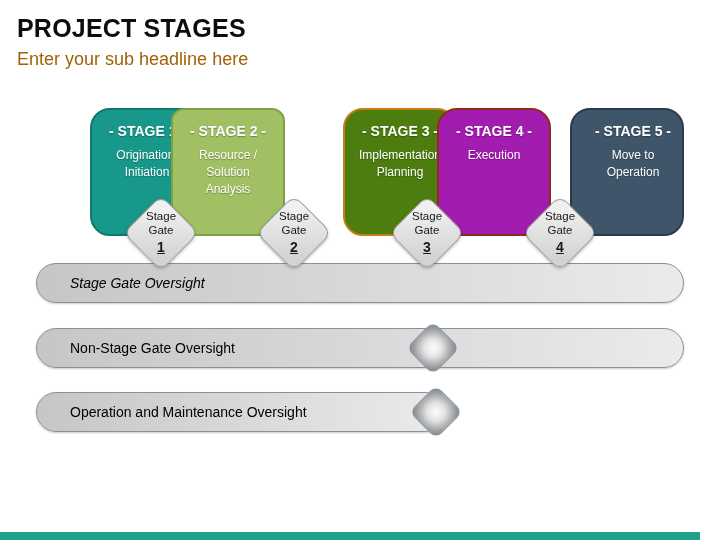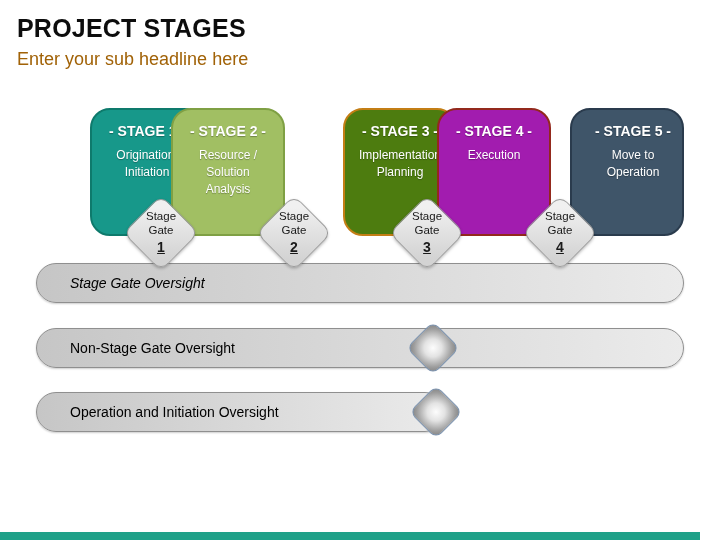--- a/index.html
+++ b/index.html
@@ -21,21 +21,21 @@
     border:2px solid;border-radius:20px;text-align:center;color:#ffffff;z-index:1;
   }
   .stage-header{
     margin-top:13px;font-size:14px;font-weight:700;
     text-shadow:0 1px 1px rgba(0,0,0,0.3);
   }
   .stage-body{
     margin-top:8px;font-size:12px;font-weight:400;line-height:1.42;
     white-space:pre-line;text-shadow:0 1px 1px rgba(0,0,0,0.3);
   }
-  .stage1{left:46px;margin-left:44px;} .stage2{left:171px;} .stage3{left:304px;}
+  .stage1{left:46px;margin-left:44px;} .stage2{left:171px;border-radius:13px;} .stage3{left:304px;}
   .stage4{left:437px;} .stage5{left:570px;}
   
   .gate{
     position:absolute;top:206px;width:54px;height:54px;box-sizing:border-box;
     transform:rotate(45deg);border-radius:10px;border:1px solid #9a9a9a;
     background:linear-gradient(135deg,#f0f0f0 15%,#d3d3d3 85%);
     box-shadow:1px 1px 3px rgba(0,0,0,0.25);z-index:3;
   }
   .gate1{left:134px;} .gate2{left:267px;} .gate3{left:400px;} .gate4{left:533px;}
   .gate-text{
@@ -132,21 +132,21 @@
     </div>
   </div>
 
   <div class="bar bar1">
     <span class="bar-label">Stage Gate Oversight</span>
   </div>
   <div class="bar bar2">
     <span class="bar-label">Non-Stage Gate Oversight</span>
   </div>
   <div class="bar bar3">
-    <span class="bar-label">Operation and Initiation Oversight</span>
+    <span class="bar-label">Operation and Maintenance Oversight</span>
   </div>
 
   <div class="mini-diamond mini2"></div>
   <div class="mini-diamond mini3"></div>
 
   <div class="footer-bar" style="background: rgb(31, 161, 137);"></div>
 
 </div>
 
 </body></html>

